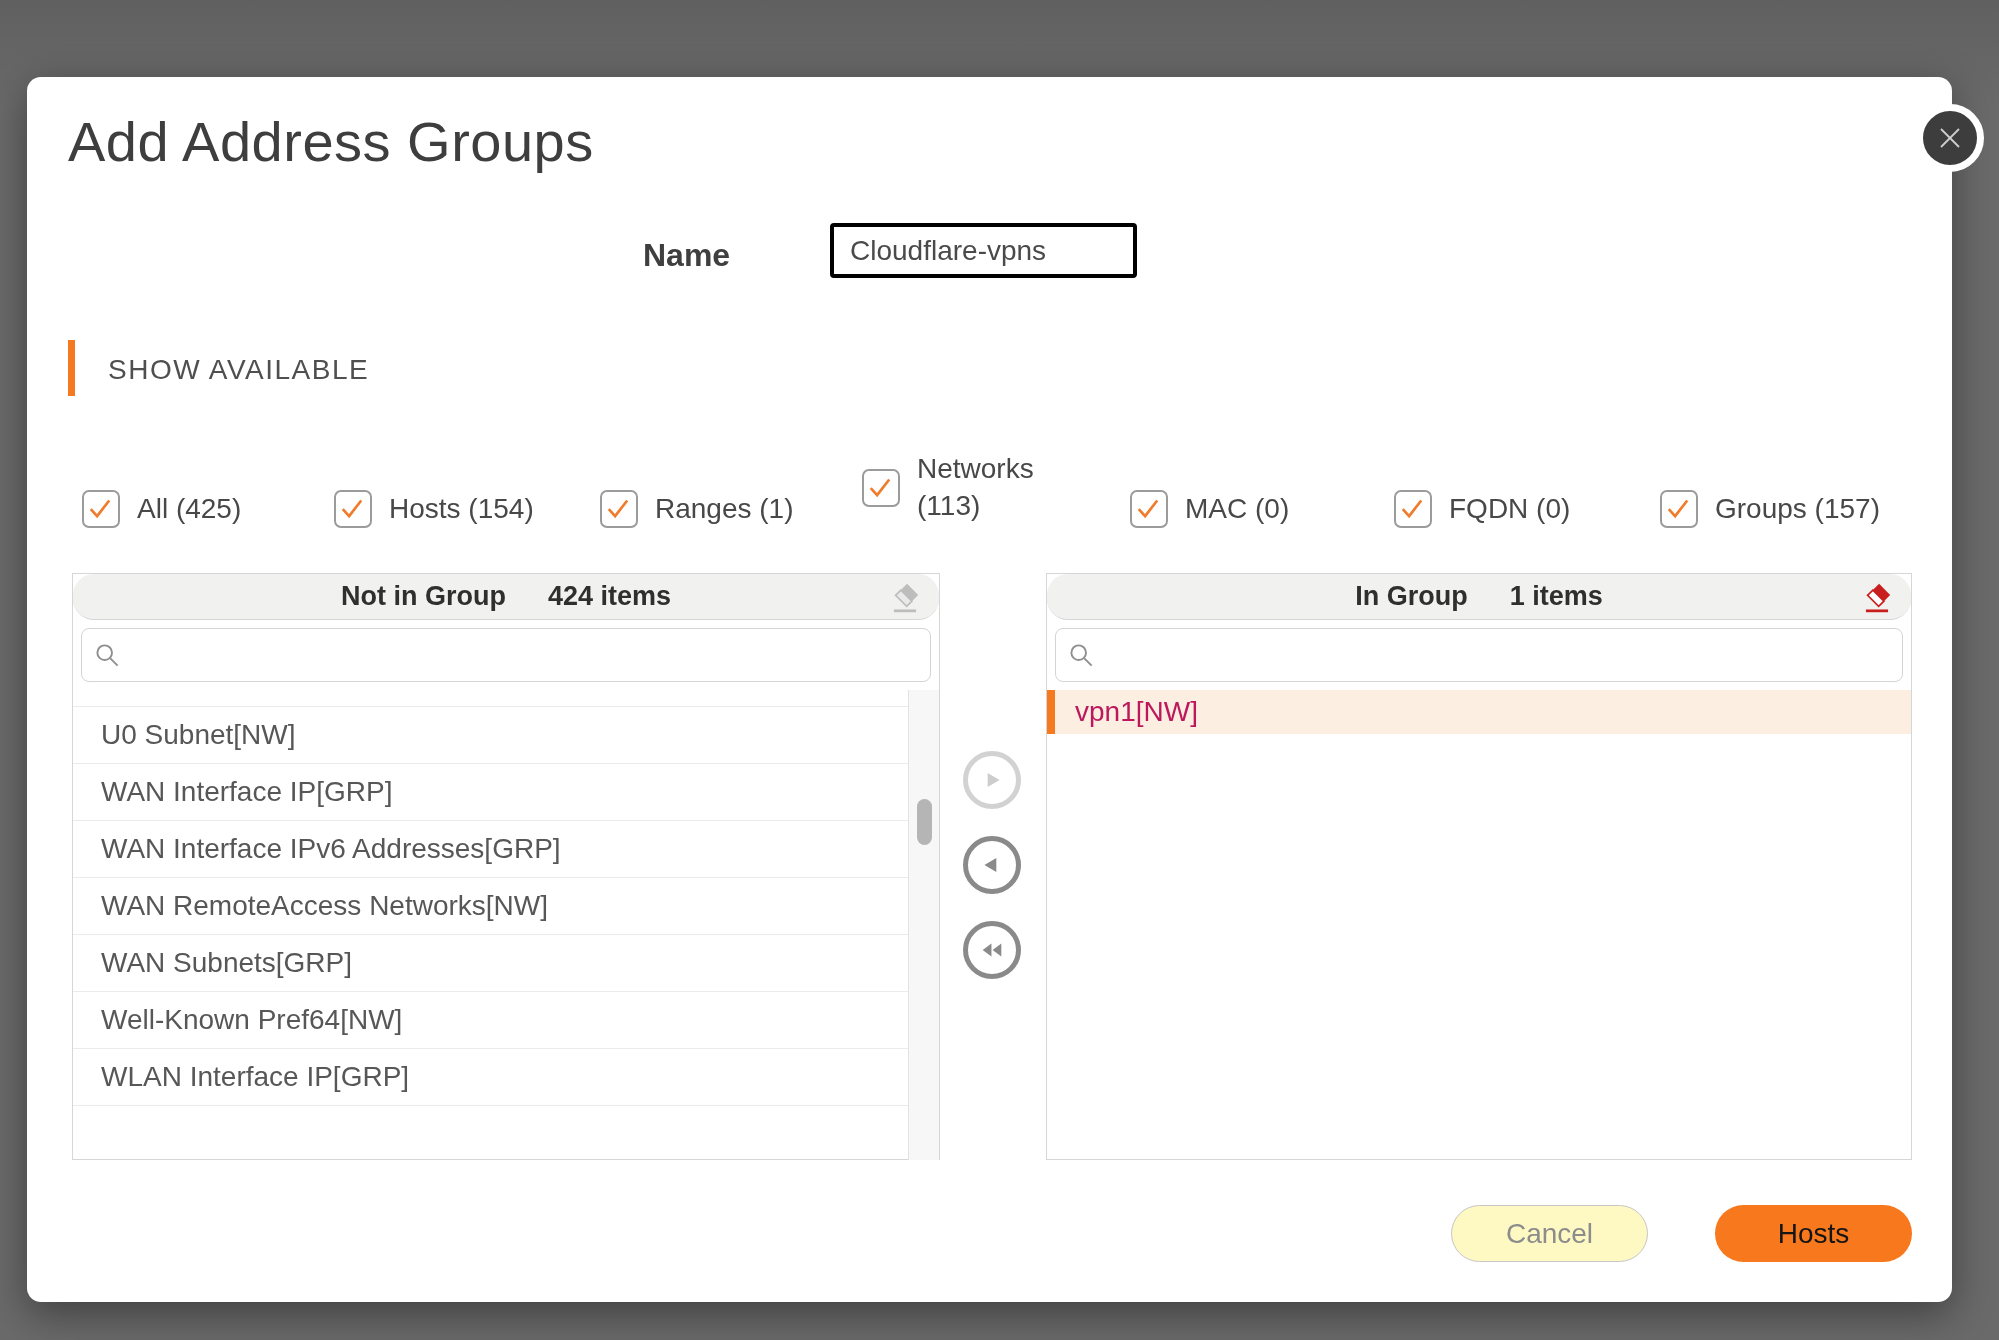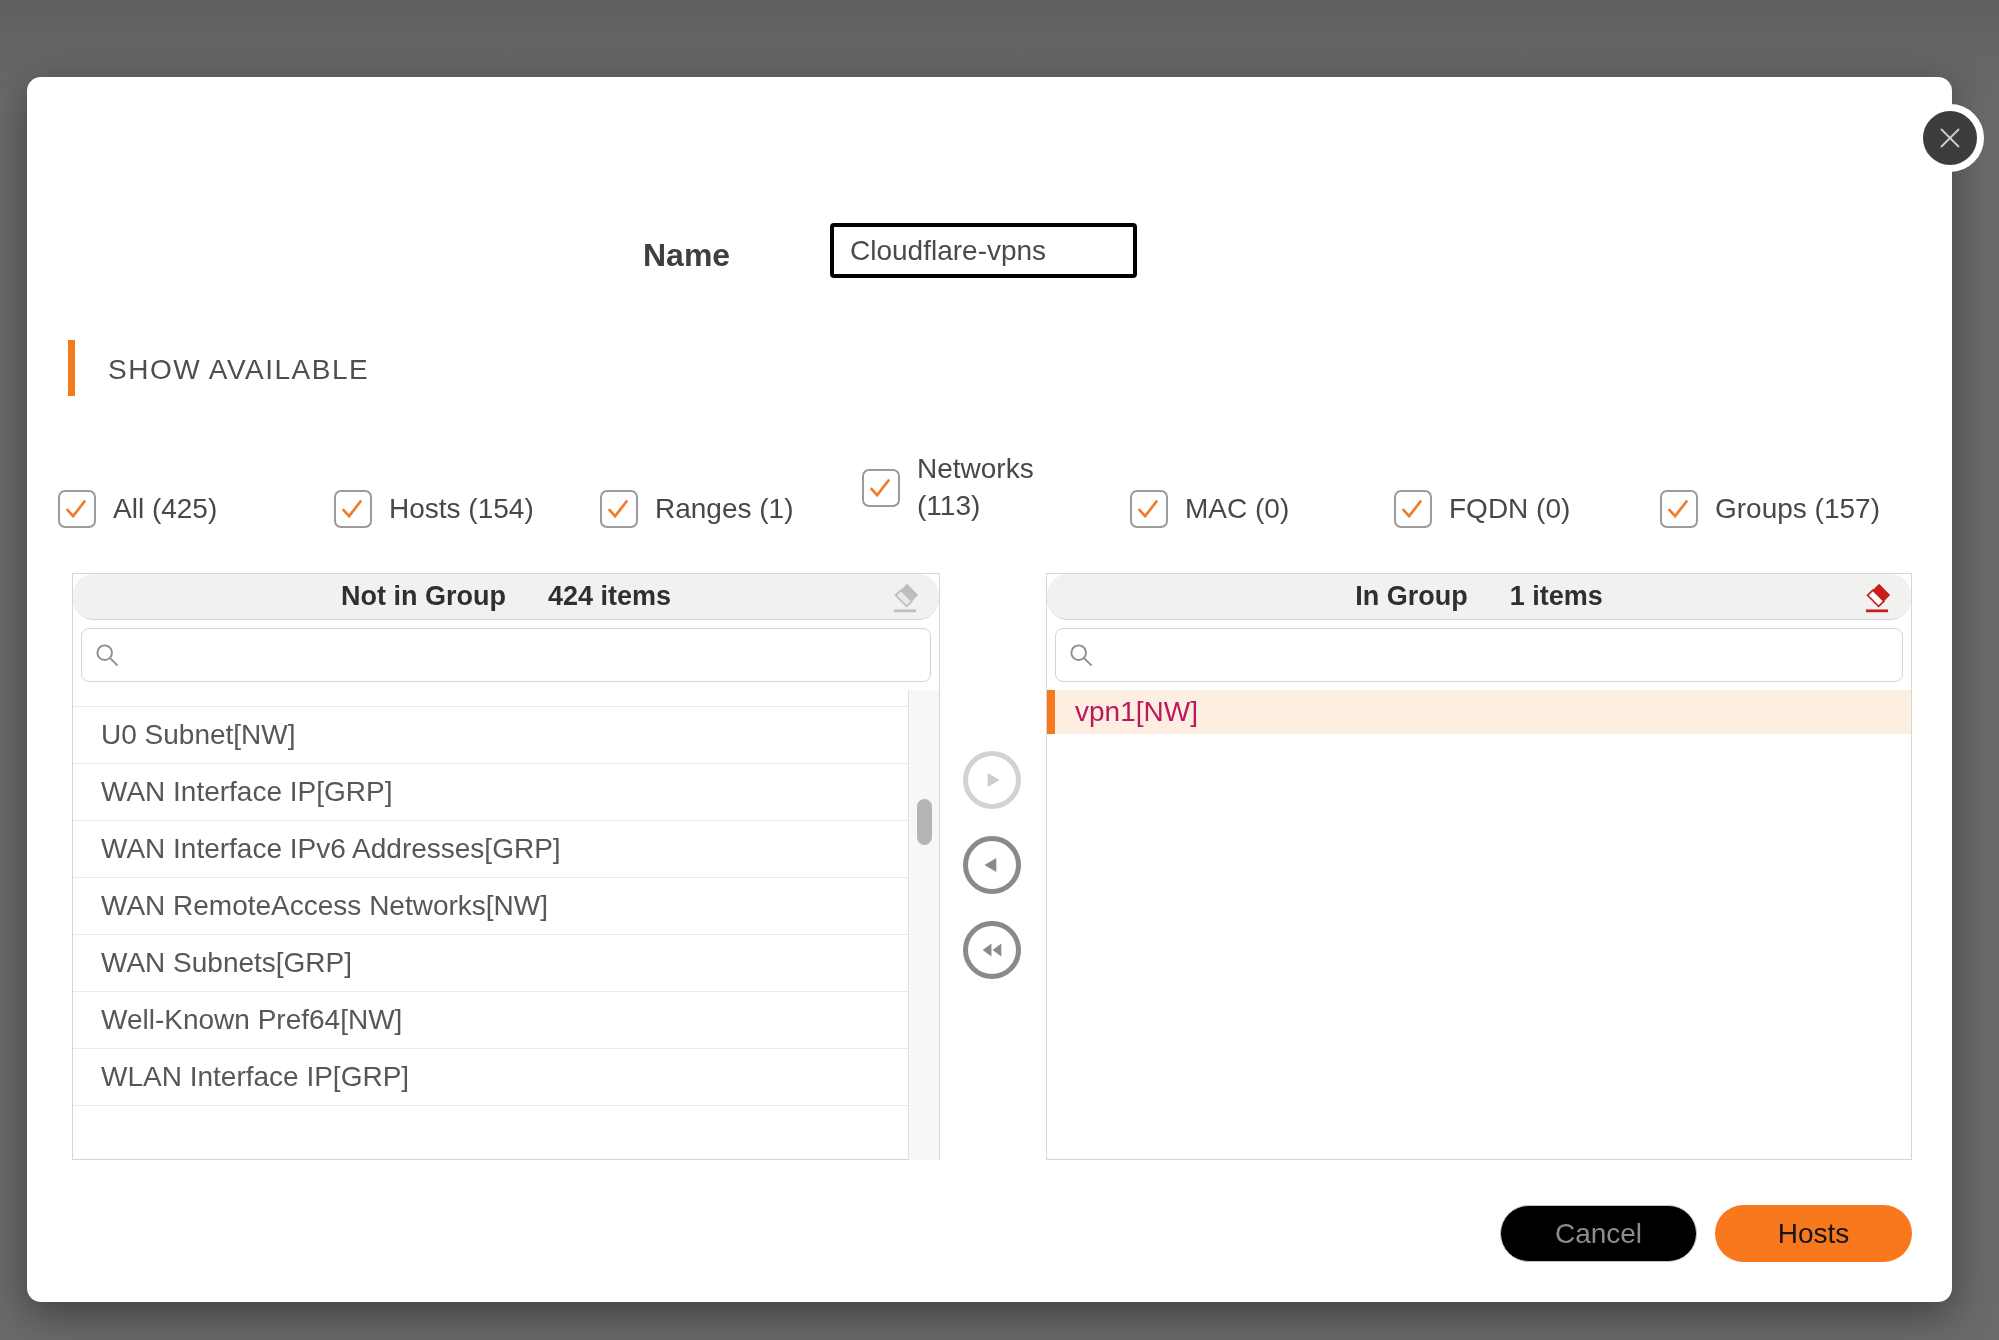--- a/index.html
+++ b/index.html
@@ -92,43 +92,44 @@
     box-sizing:border-box;display:flex;align-items:center;justify-content:center;
     background:#fff;cursor:pointer;
   }
   .xfer-enabled{border:5px solid #8a8a8a;}
   .xfer-disabled{border:5px solid #d2d2d2;cursor:default;}
   .footer-btn{
     position:absolute;top:1128px;height:57px;border-radius:29px;
     display:flex;align-items:center;justify-content:center;
     font-size:28px;cursor:pointer;box-sizing:border-box;
   }
-  .cancel-btn{left:1473px;width:197px;border:1px solid #c6c6c6;background:#000000;color:#8c8c8c;}
+  .cancel-btn{left:1424px;width:197px;border:1px solid #c6c6c6;background:#fef9c3;color:#8c8c8c;}
   .save-btn{left:1688px;width:197px;background:#f8791d;color:#151515;font-weight:500;}
 </style>
 </head>
 <body>
 
 <div class="modal">
 
+  <div class="title">Add Address Groups</div>
 
   <div class="close-btn">
     <svg class="close-x" width="28" height="28" viewBox="0 0 28 28" fill="none">
       <line x1="5" y1="5" x2="23" y2="23"></line>
         <line x1="23" y1="5" x2="5" y2="23"></line>
     </svg>
   </div>
 
   <div class="name-label">Name</div>
   <input class="name-input" type="text" value="Cloudflare-vpns" style="">
 
   <div class="section-bar"></div>
   <div class="section-label">SHOW AVAILABLE</div>
 
-  <div class="filter-item" style="left:31px;top:413px;">
+  <div class="filter-item" style="left:55px;top:413px;">
     <span class="checkbox">
         <svg width="30" height="30" viewBox="0 0 26 26" fill="none">
           <path d="M5 14 L10.5 20 L21 6.5" stroke="#ef7b2b" stroke-width="2.3"></path>
         </svg>
       </span>
     <span class="filter-label">All (425)</span>
   </div>
   <div class="filter-item" style="left:307px;top:413px;">
     <span class="checkbox">
         <svg width="30" height="30" viewBox="0 0 26 26" fill="none">

